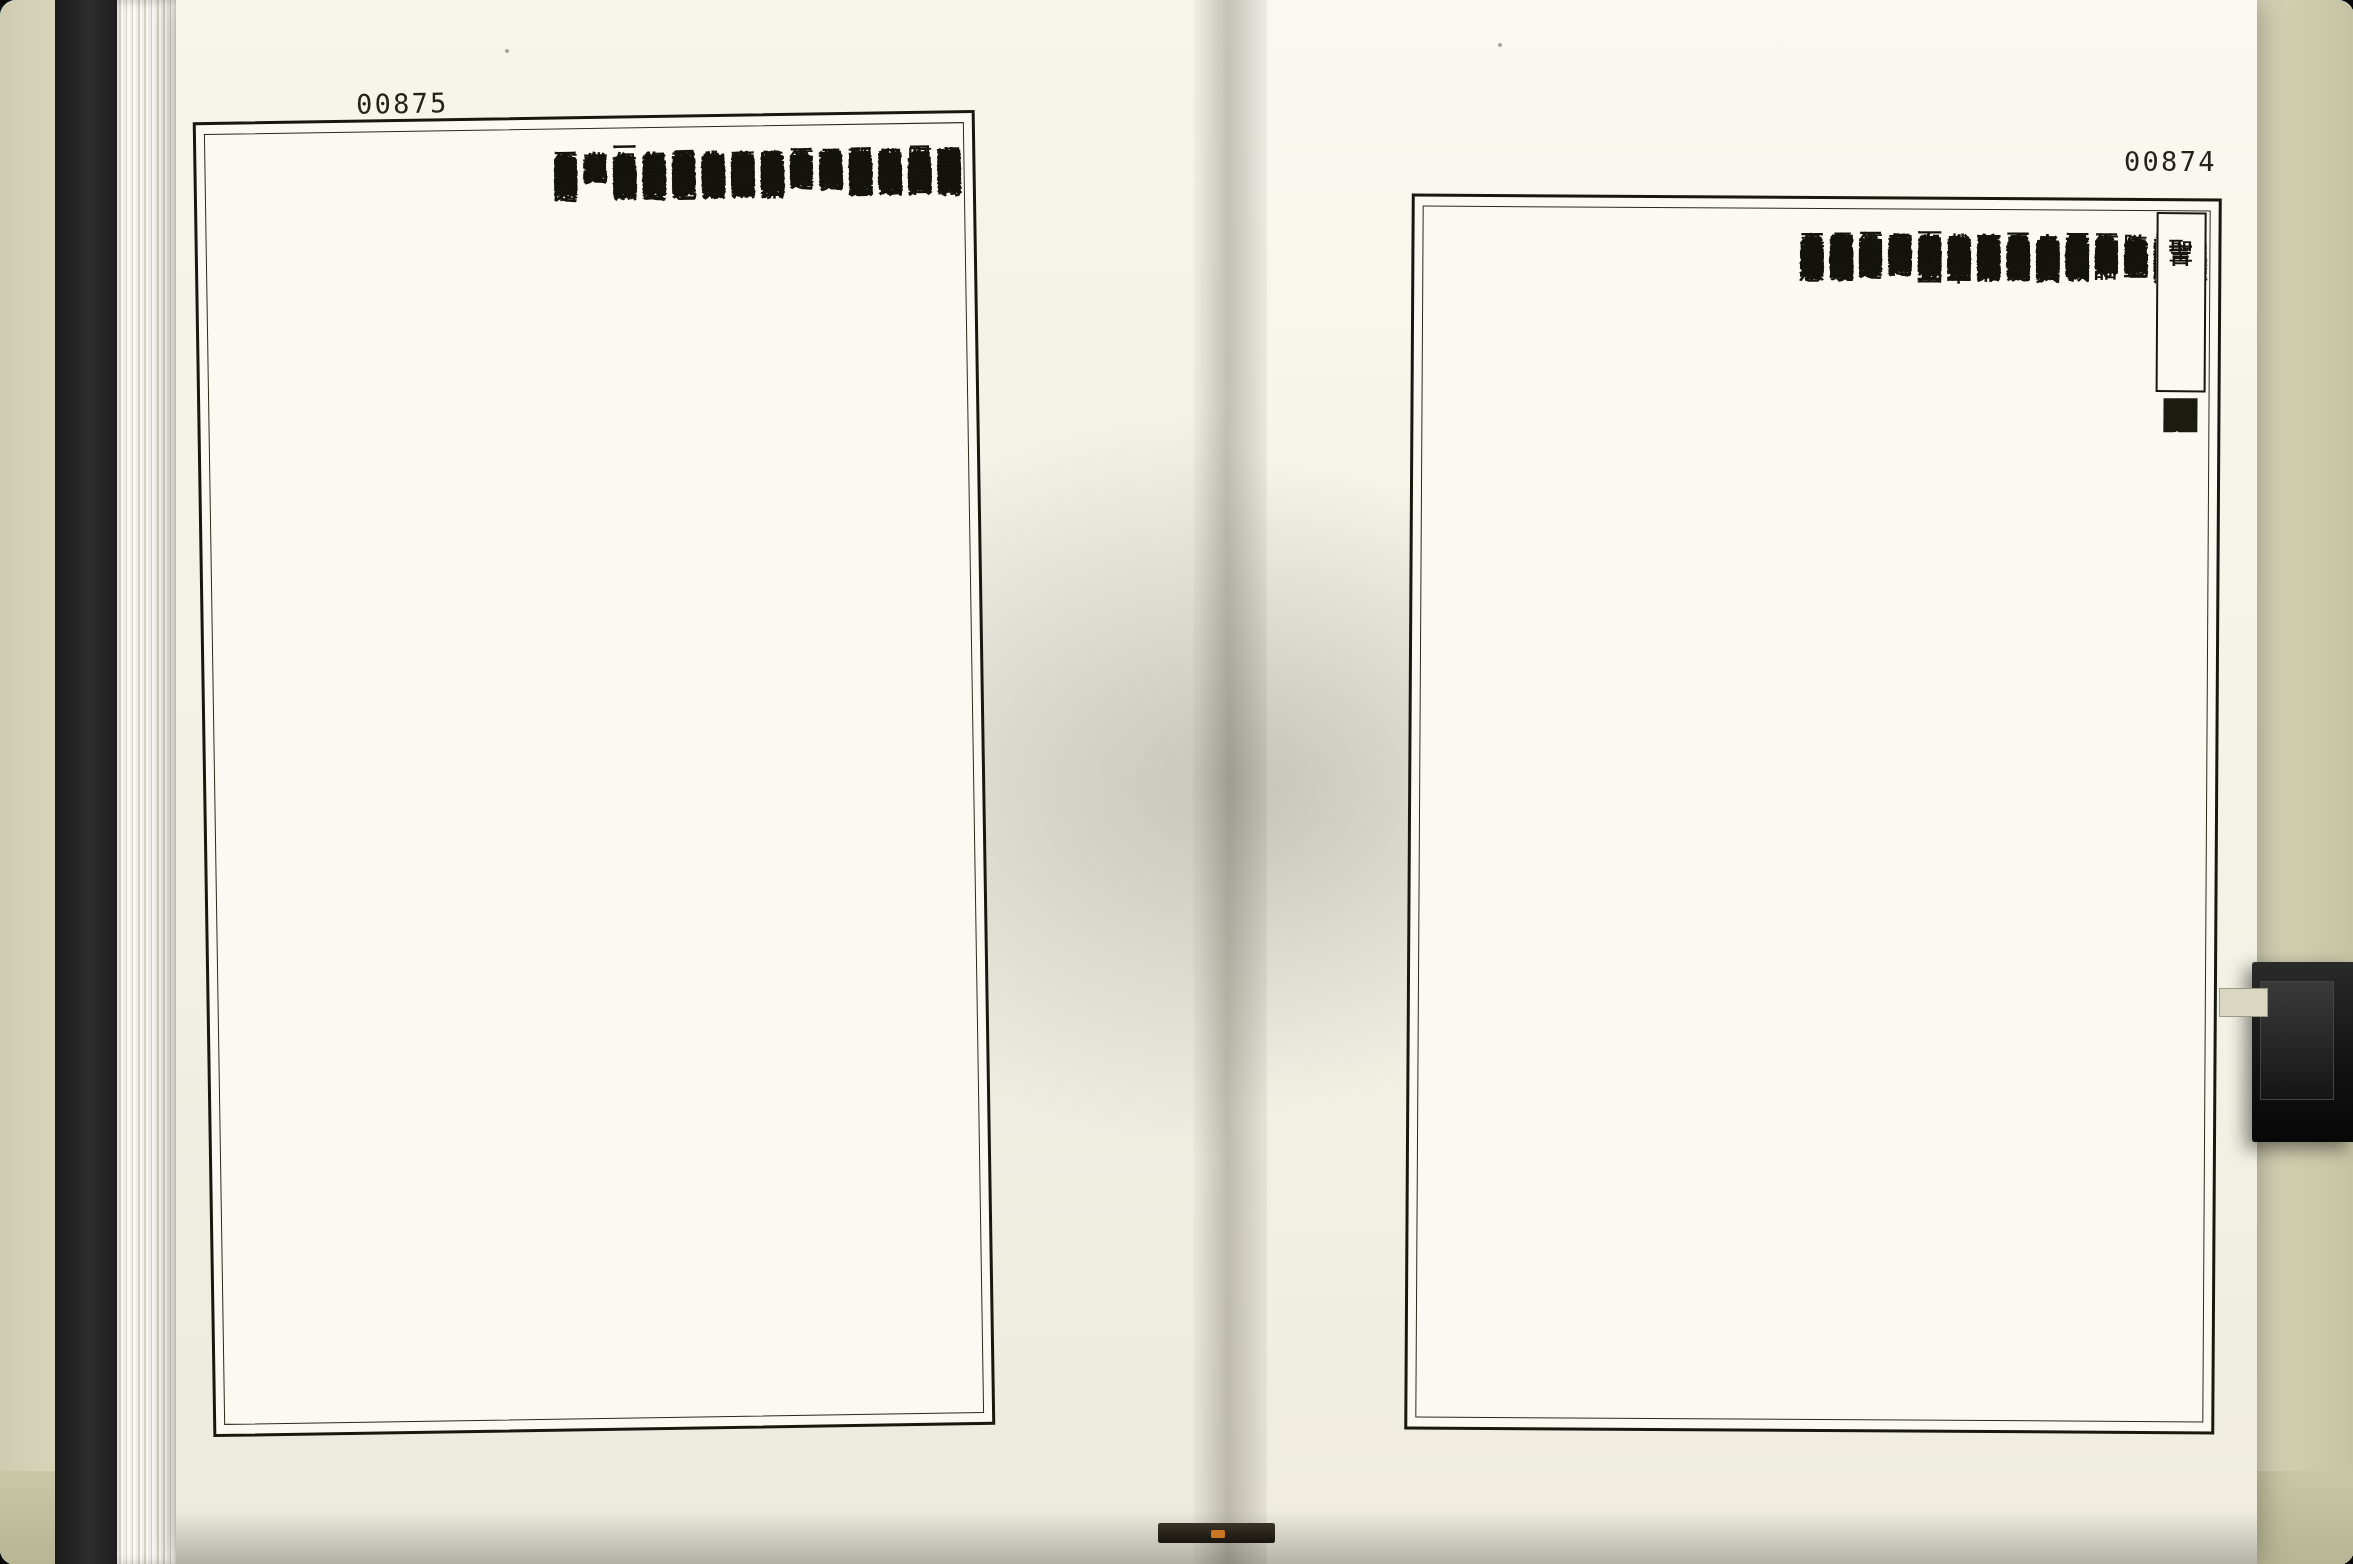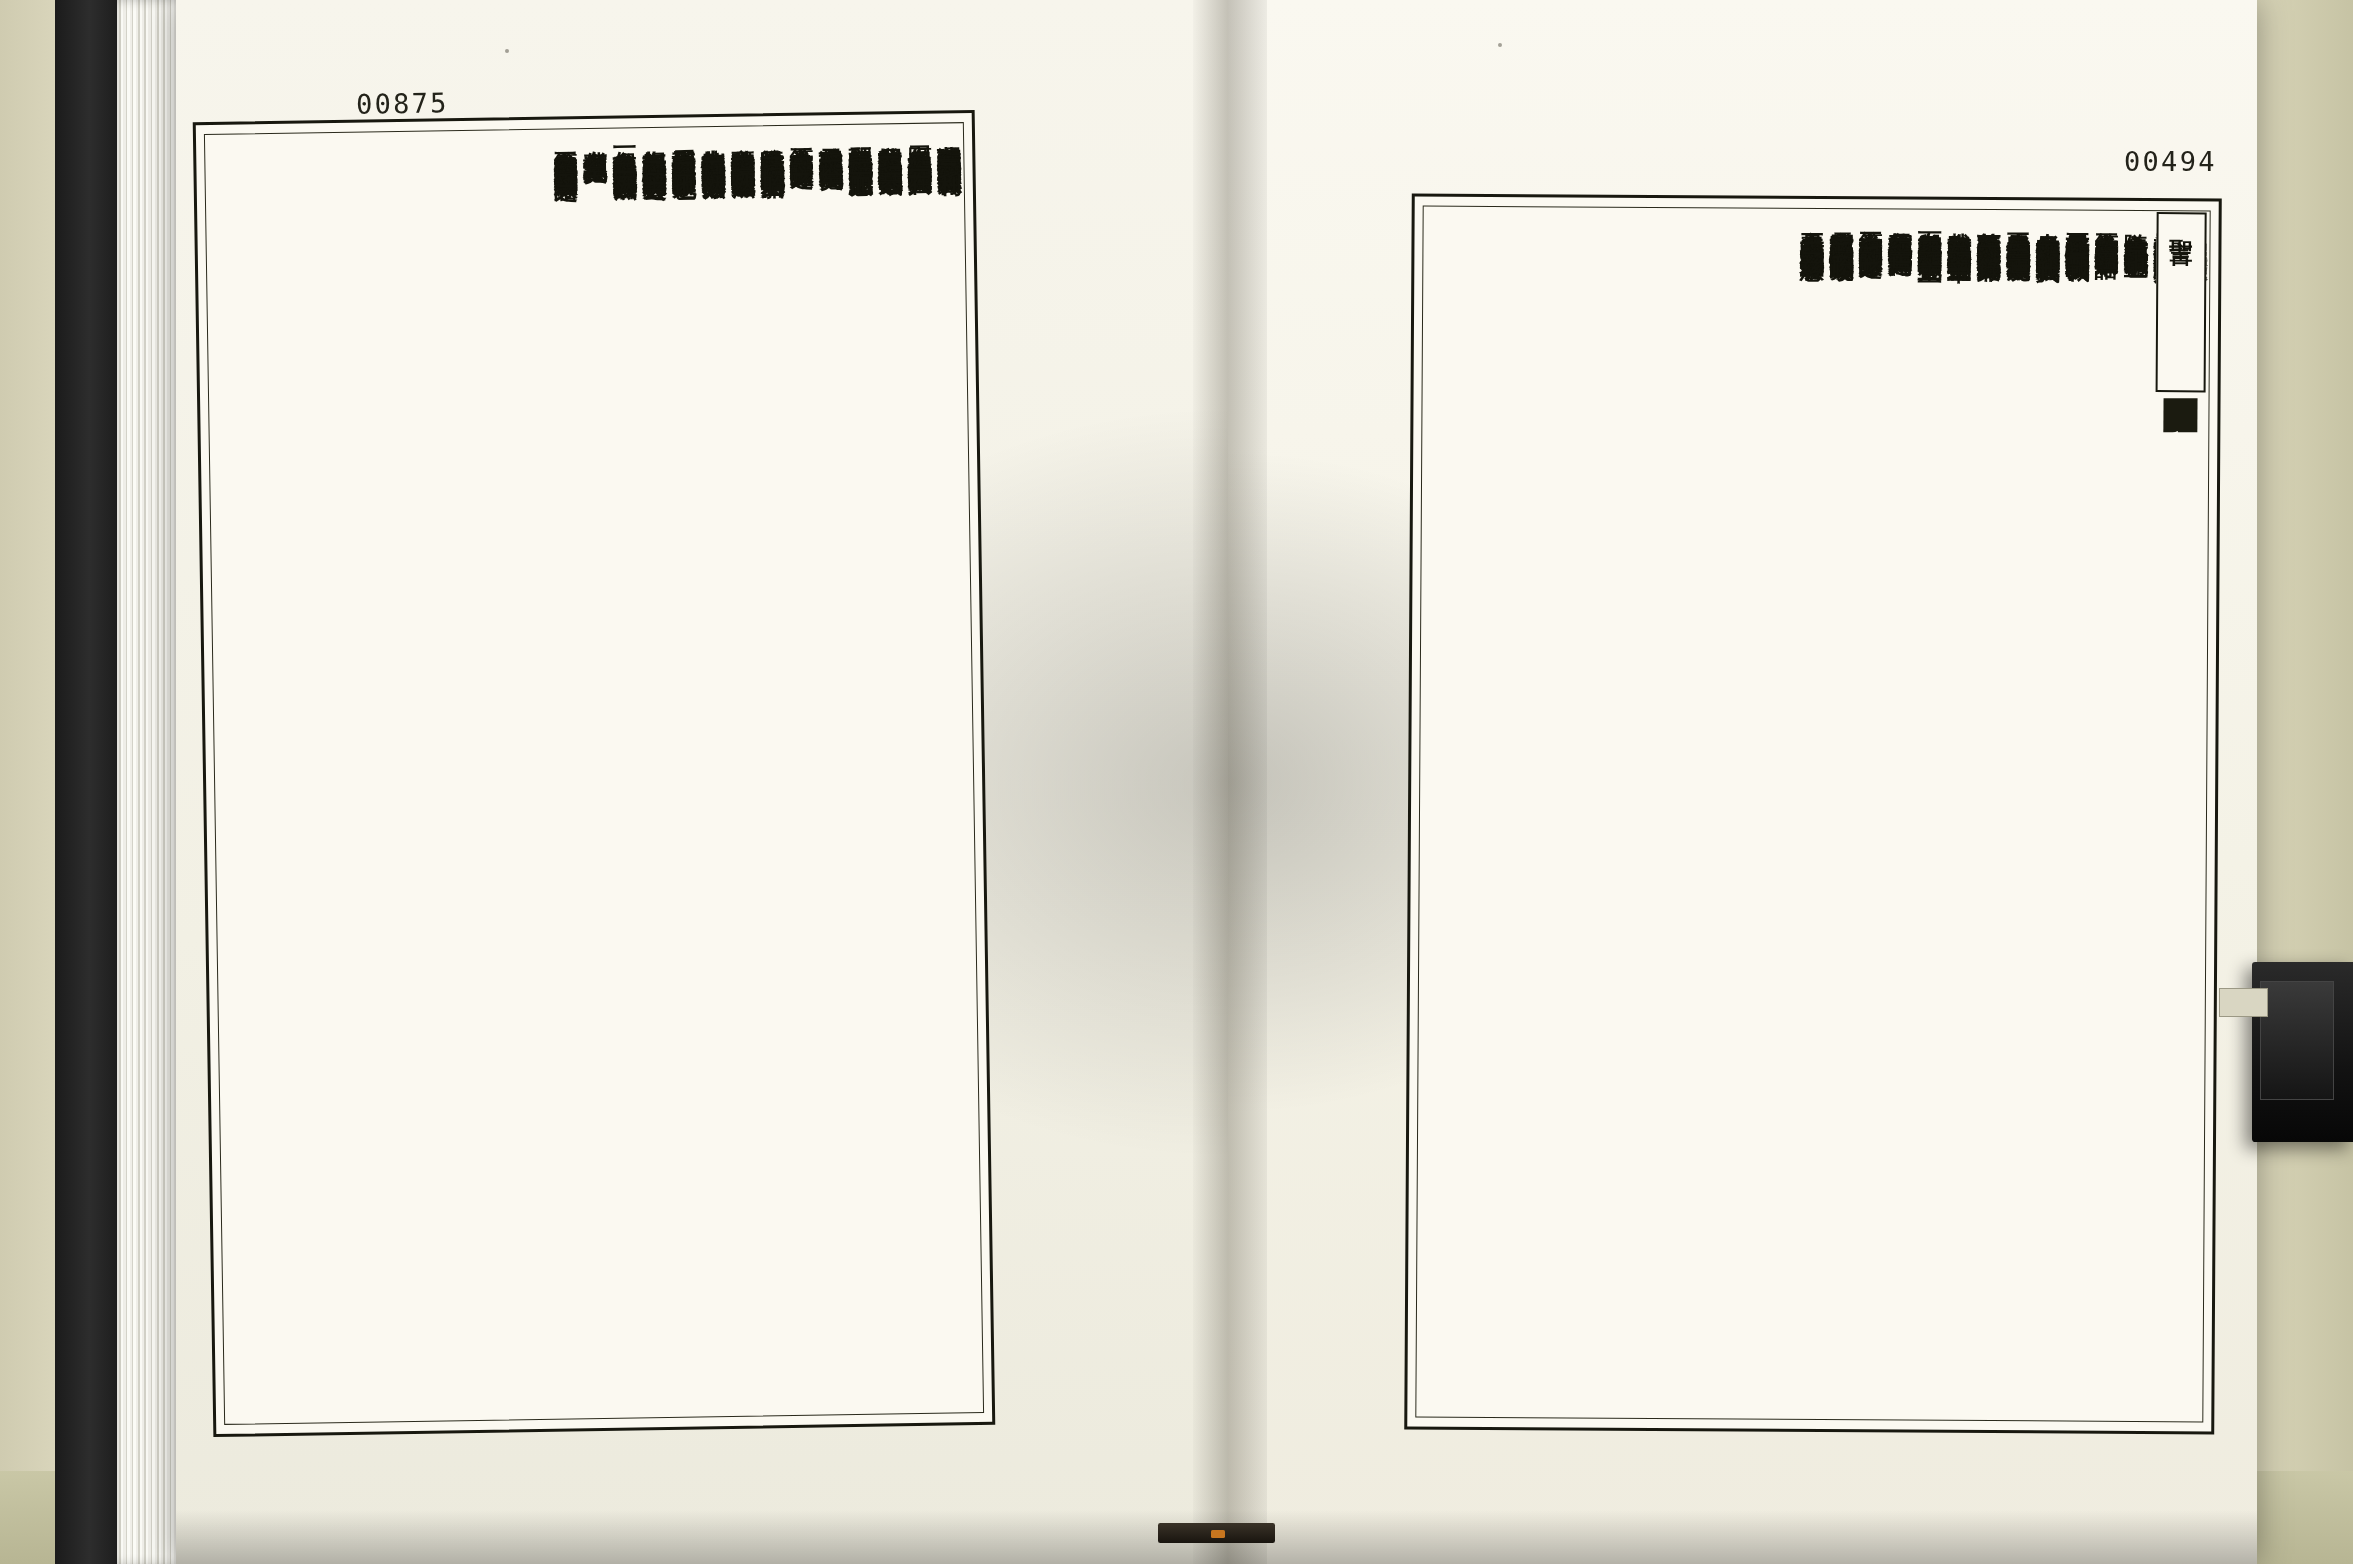--- a/index.html
+++ b/index.html
@@ -13,20 +13,21 @@
     overflow: hidden;
     font-family: "DejaVu Serif", serif;
   }
 
   #scene {
     position: relative;
     width: 2354px;
     height: 1565px;
     background: #7dd3fc;
     overflow: hidden;
+    border-radius: 16px;
   }
 
   
   .desk-left {
     position: absolute;
     left: 0; top: 0;
     width: 203px; height: 1565px;
     background: linear-gradient(90deg,#cfcbb0 0%, #e3dfc6 55%, #d8d4b8 100%);
   }
   .desk-bottom {
@@ -277,21 +278,21 @@
 
   <div class="page-block">
     <div class="page-left-surface"></div>
     <div class="page-right-surface"></div>
     <div class="gutter"></div>
     <div class="paper-speck" style="left:329px; top:49px;"></div>
     <div class="paper-speck" style="left:1322px; top:43px;"></div>
   </div>
 
   <div class="folio" id="folio-left">00875</div>
-  <div class="folio" id="folio-right">00494</div>
+  <div class="folio" id="folio-right">00874</div>
 
   <div class="side-label" id="side-left-chapter">第五十九首</div>
   <div class="side-label" id="side-left-page">二十</div>
   <div class="side-label" id="side-right-chapter">第五十六首</div>
   <div class="side-label" id="side-right-page">十九</div>
 
   <div class="frame" id="frame-left">
     <div class="frame-inner">
       <div class="col">悲誠理矣我靈魂在獅中我僵在然火之中正是其八子之類其齒係鎗箭其舌係利</div>
       <div class="col">刀願上帝超越愈於天爲其榮儀在全地上其人在本歩前衜網本靈魂屈下其人在</div>

